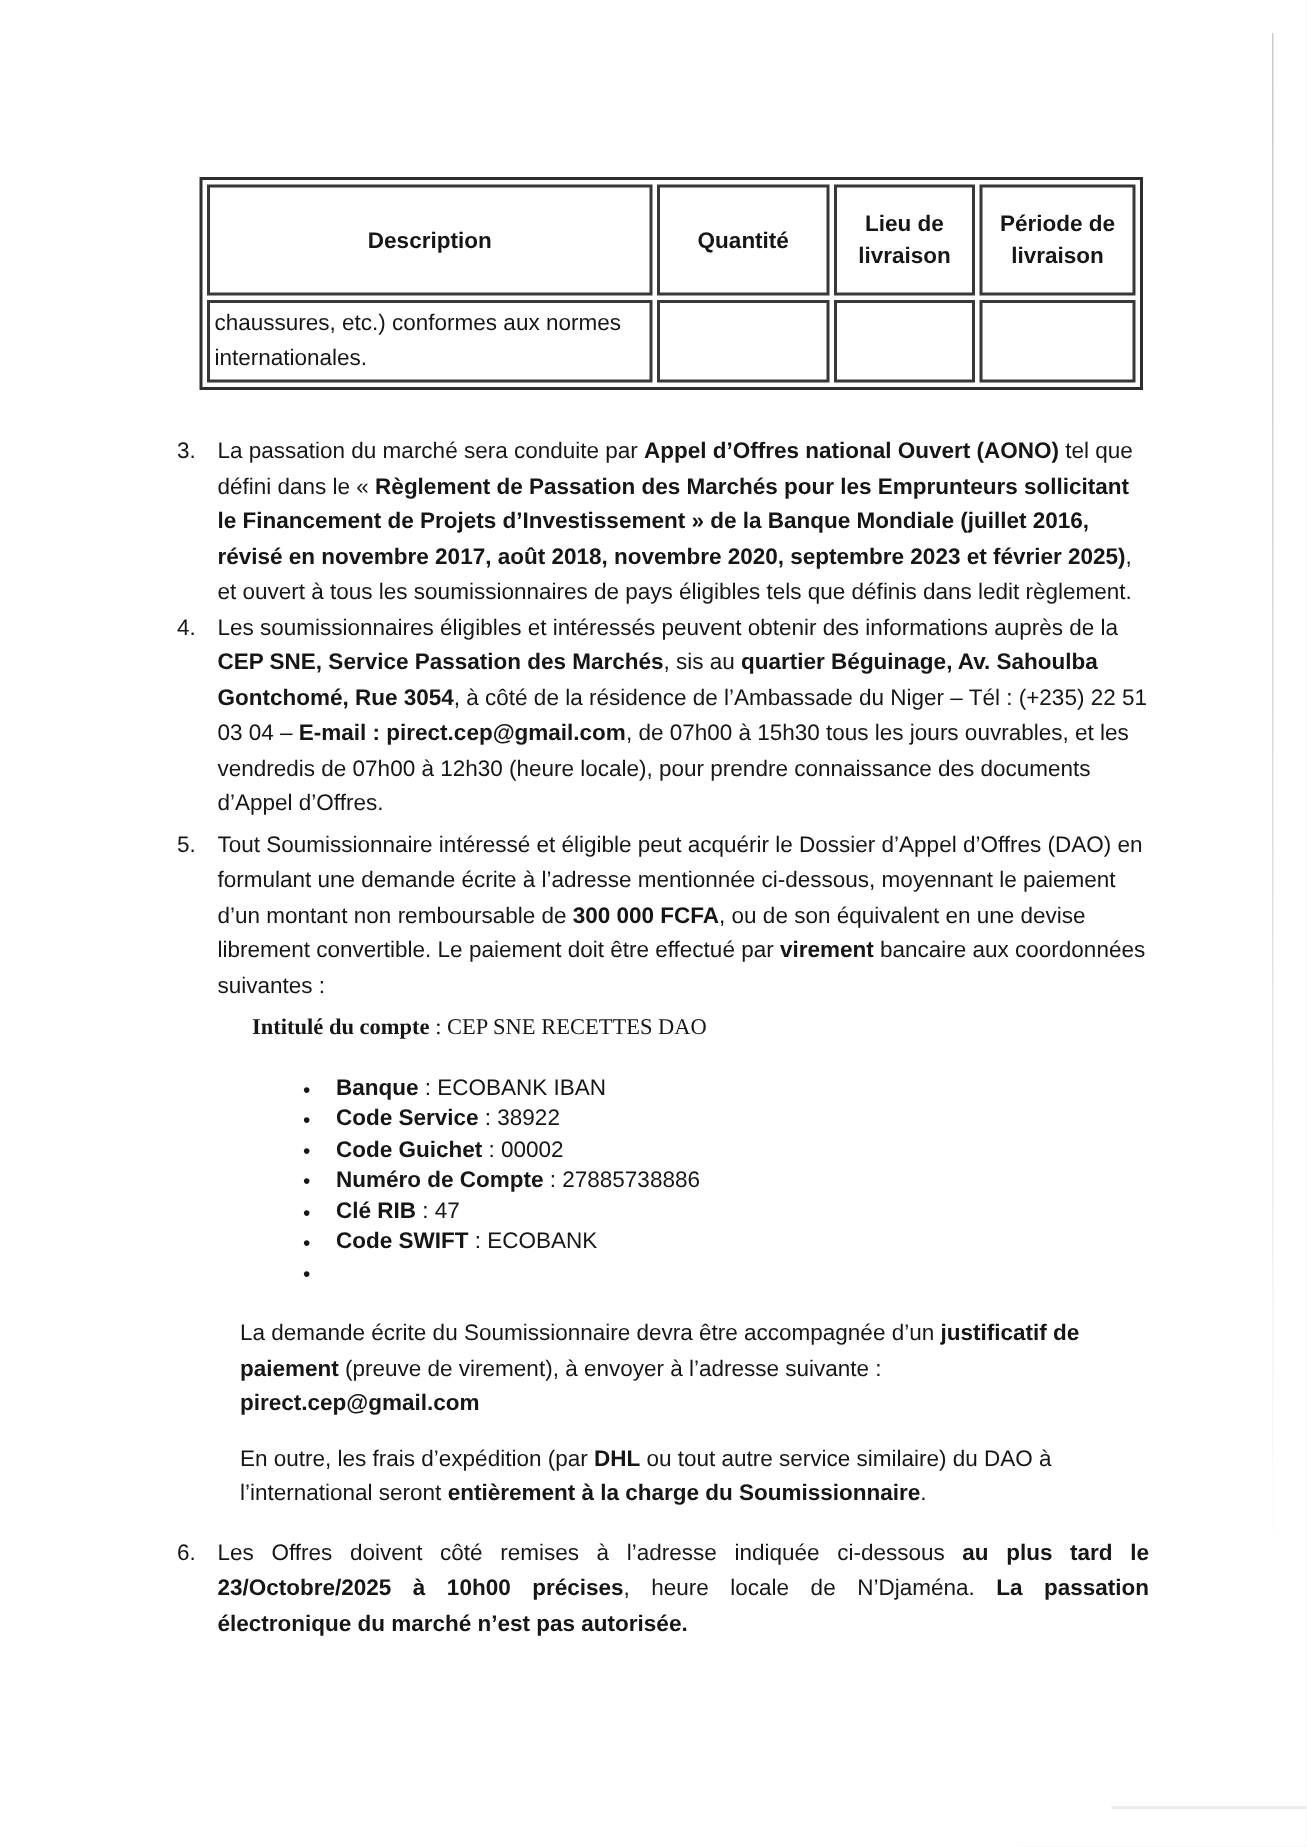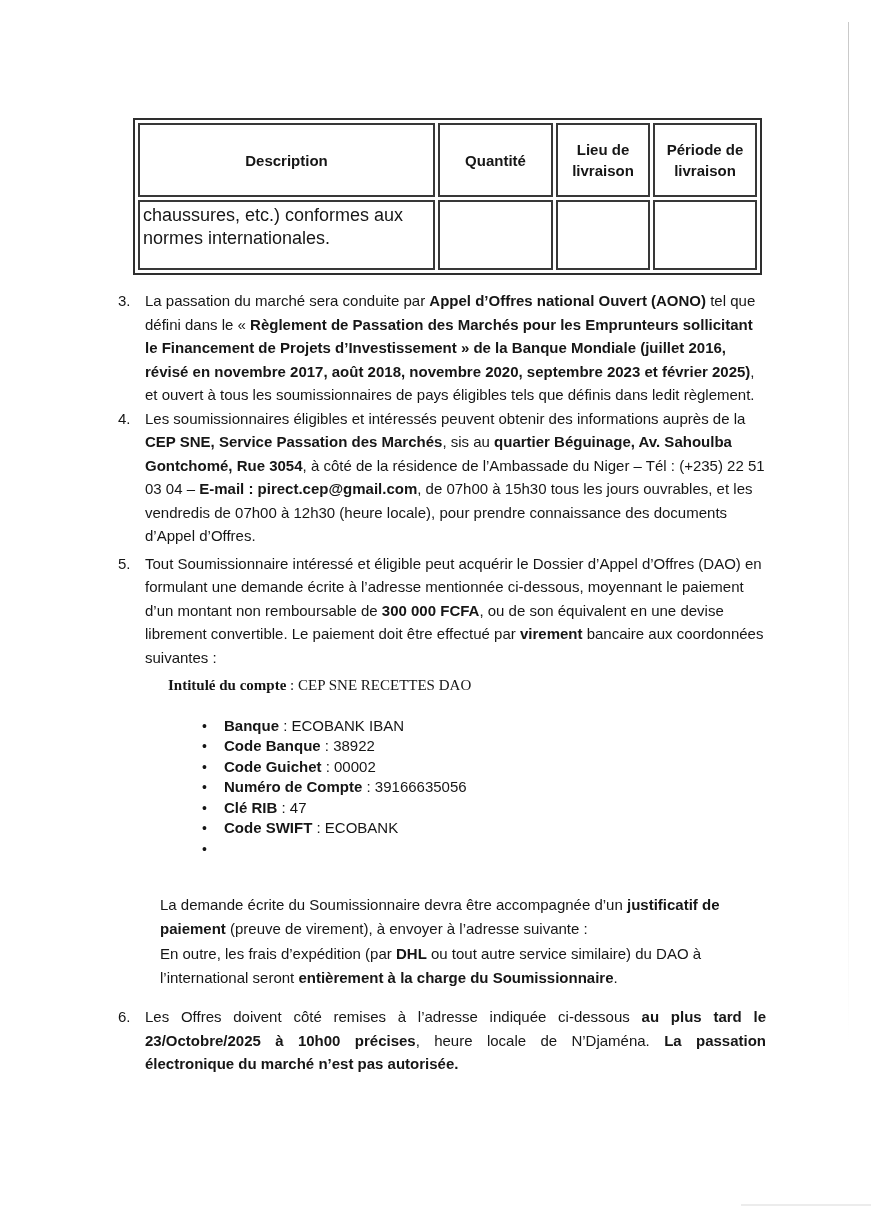--- a/index.html
+++ b/index.html
@@ -32,42 +32,42 @@
     background: #ffffff;
   }
   .items-table th, .items-table td { border: 2px solid #383838; }
   .items-table th {
     font-weight: bold; font-size: 15px; line-height: 21px;
     text-align: center; vertical-align: middle; height: 74px;
     padding: 2px;
   }
   .items-table td {
     height: 50px; vertical-align: top; text-align: left;
-    font-size: 18px; line-height: 23px; padding: 2px 2px 18px 3px;
+    font-size: 15px; line-height: 23px; padding: 2px 2px 3px 3px;
   }
   
   .content {
     position: absolute; left: 118px; top: 289px; width: 648px;
     font-size: 15px; line-height: 23.5px;
   }
   .num-item { display: flex; align-items: flex-start; }
   .num-item .num { flex: 0 0 27px; width: 27px; }
   .num-item .body { flex: 1; min-width: 0; }
   .b { font-weight: bold; text-align: right; }
   .mt4 { margin-top: 4px; }
   .mt16 { margin-top: 16px; }
   .account-line { margin-top: 5px; padding-left: 23px; font-family: Liberation Serif, serif; }
   .bullets { margin-top: 18px; line-height: 20.5px; }
   .bullet-row { display: flex; }
   .bullet-row .dot {
     flex: 0 0 22px; width: 22px; padding-left: 57px; box-sizing: content-box;
     font-size: 14px;
   }
-  .note { margin-top: 34px; padding-left: 15px; }
-  .note2 { margin-top: 2px; padding-left: 15px; }
+  .note { margin-top: 18px; padding-left: 15px; }
+  .note2 { margin-top: 13px; padding-left: 15px; }
   .justify .body { text-align: justify; }
 </style>
 </head>
 <body>
 
 <div class="page">
 
   <div class="artifact-v"></div>
   <div class="artifact-h"></div>
 
@@ -115,45 +115,46 @@
 
         <div class="account-line"><span class="b">Intitulé du compte</span><span> : CEP SNE RECETTES DAO</span></div>
 
         <div class="bullets">
           <div class="bullet-row">
             <span class="dot">•</span>
             <span><span class="b">Banque</span><span> : ECOBANK IBAN</span></span>
           </div>
           <div class="bullet-row">
             <span class="dot">•</span>
-            <span><span class="b">Code Banque</span><span> : 38922</span></span>
+            <span><span class="b">Code Service</span><span> : 38922</span></span>
           </div>
           <div class="bullet-row">
             <span class="dot">•</span>
             <span><span class="b">Code Guichet</span><span> : 00002</span></span>
           </div>
           <div class="bullet-row">
             <span class="dot">•</span>
-            <span><span class="b">Numéro de Compte</span><span> : 39166635056</span></span>
+            <span><span class="b">Numéro de Compte</span><span> : 27885738886</span></span>
           </div>
           <div class="bullet-row">
             <span class="dot">•</span>
             <span><span class="b">Clé RIB</span><span> : 47</span></span>
           </div>
           <div class="bullet-row">
             <span class="dot">•</span>
             <span><span class="b">Code SWIFT</span><span> : ECOBANK</span></span>
           </div>
           <div class="bullet-row">
             <span class="dot">•</span>
           </div>
         </div>
 
         <div class="note">
           <div><span>La demande écrite du Soumissionnaire devra être accompagnée d’un </span><span class="b">justificatif de paiement</span><span> (preuve de virement), à envoyer à l’adresse suivante :</span></div>
+          <div><span class="b">pirect.cep@gmail.com</span></div>
         </div>
 
         <div class="note2"><span>En outre, les frais d’expédition (par </span><span class="b">DHL</span><span> ou tout autre service similaire) du DAO à l’international seront </span><span class="b">entièrement à la charge du Soumissionnaire</span><span>.</span></div>
       </div>
     </div>
 
     <div class="num-item mt16 justify">
       <div class="num">6.</div>
       <div class="body"><span>Les Offres doivent côté remises à l’adresse indiquée ci-dessous </span><span class="b">au plus tard le 23/Octobre/2025 à 10h00 précises</span><span>, heure locale de N’Djaména. </span><span class="b">La passation électronique du marché n’est pas autorisée.</span></div>
     </div>

